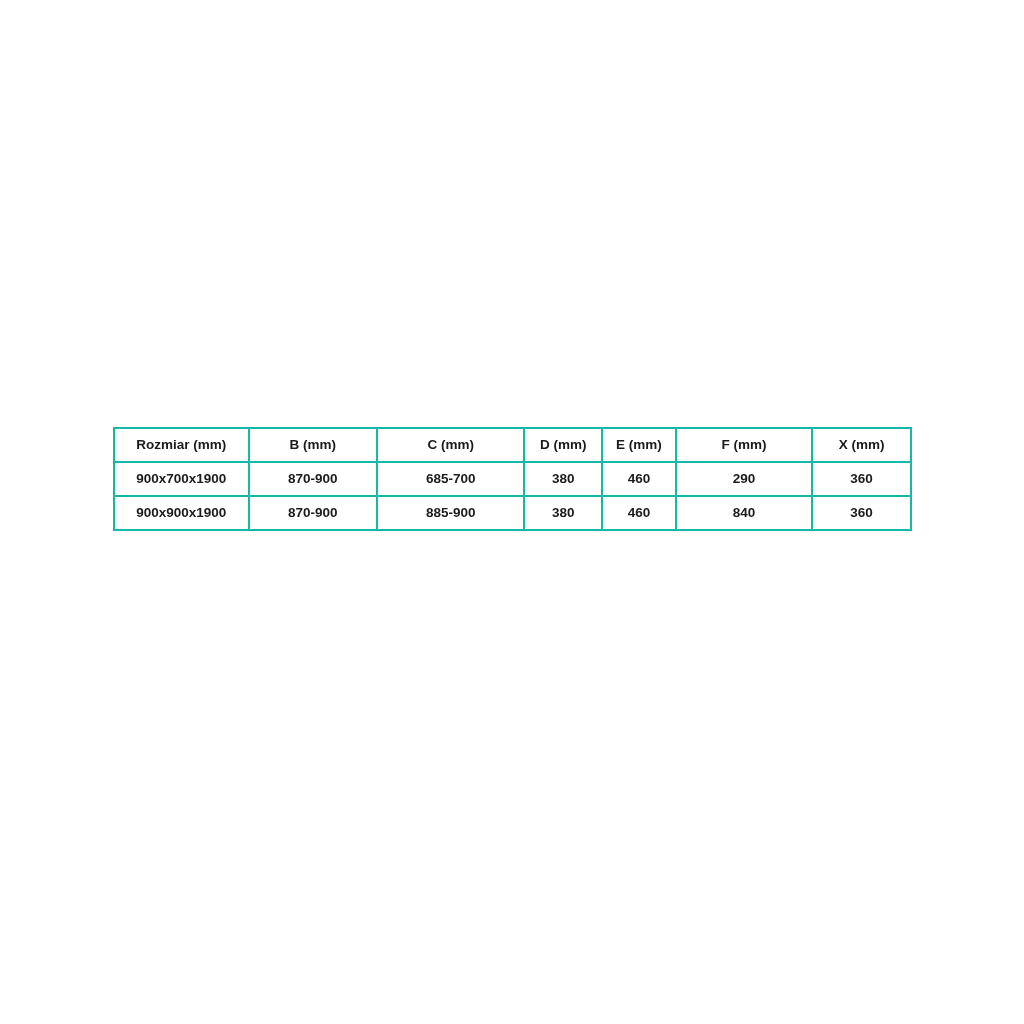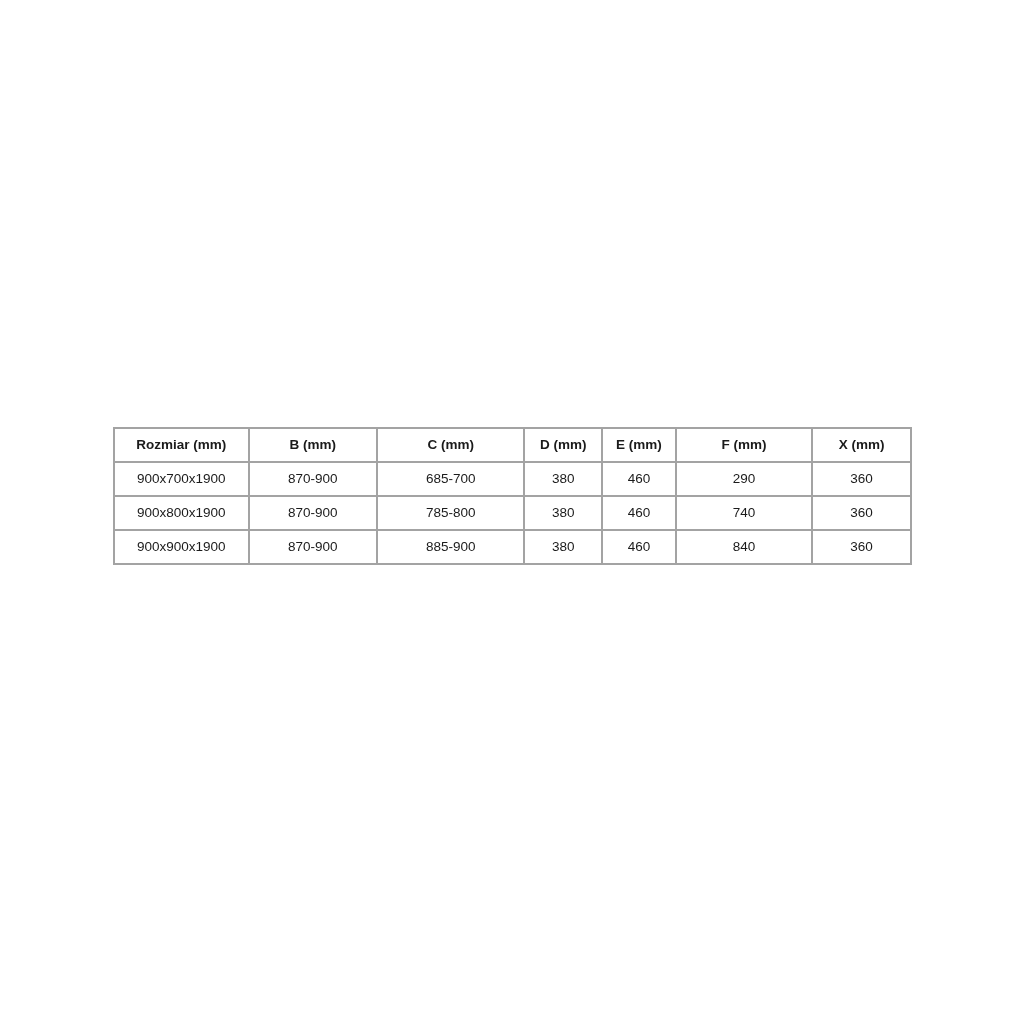--- a/index.html
+++ b/index.html
@@ -21,36 +21,36 @@
     width: 799px;
   }
   table.spec-table {
     border-collapse: collapse;
     table-layout: fixed;
     width: 100%;
     background: #ffffff;
   }
   table.spec-table th,
   table.spec-table td {
-    border: 2px solid #a3a3a3;
+    border: 2px solid #14b8a6;
     text-align: center;
     vertical-align: middle;
     padding: 0 2px;
     height: 32px;
     color: #1b1b1b;
     font-size: 13.5px;
     line-height: 1;
     white-space: nowrap;
     overflow: hidden;
   }
   table.spec-table th {
     font-weight: bold;
   }
   table.spec-table td {
-    font-weight: normal;
+    font-weight: bold;
     text-align: center;
   }
 </style>
 </head>
 <body>
 
 <div class="table-wrap">
   <table class="spec-table">
     <colgroup>
       <col style="width:16.9%">
@@ -76,29 +76,20 @@
       <tr>
         <td>900x700x1900</td>
         <td>870-900</td>
         <td>685-700</td>
         <td>380</td>
         <td>460</td>
         <td>290</td>
         <td>360</td>
       </tr>
       <tr>
-        <td>900x800x1900</td>
-        <td>870-900</td>
-        <td>785-800</td>
-        <td>380</td>
-        <td>460</td>
-        <td>740</td>
-        <td>360</td>
-      </tr>
-      <tr>
         <td>900x900x1900</td>
         <td>870-900</td>
         <td>885-900</td>
         <td>380</td>
         <td>460</td>
         <td>840</td>
         <td>360</td>
       </tr>
     </tbody>
   </table>

